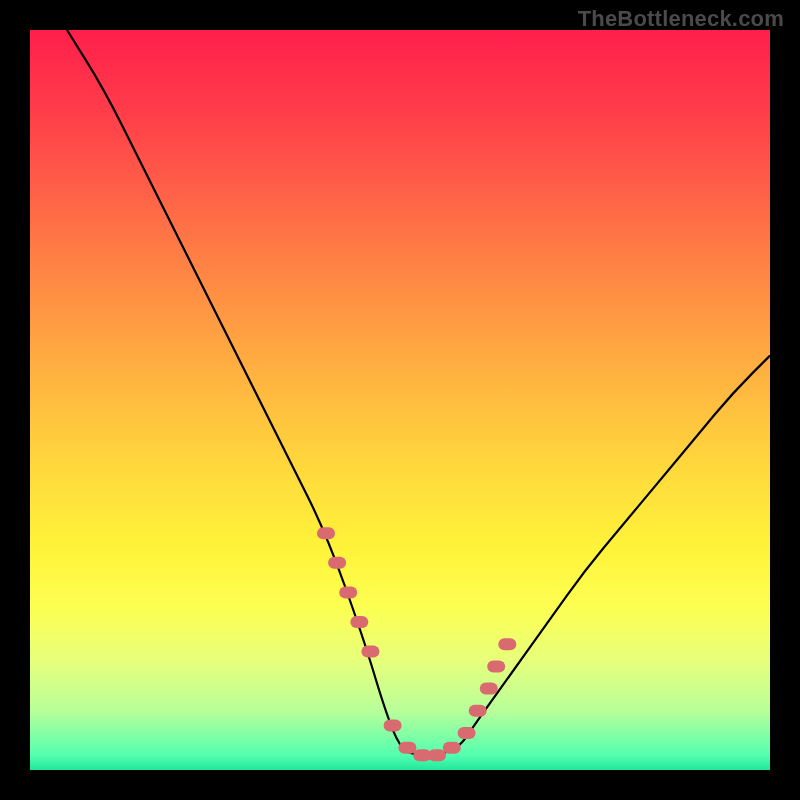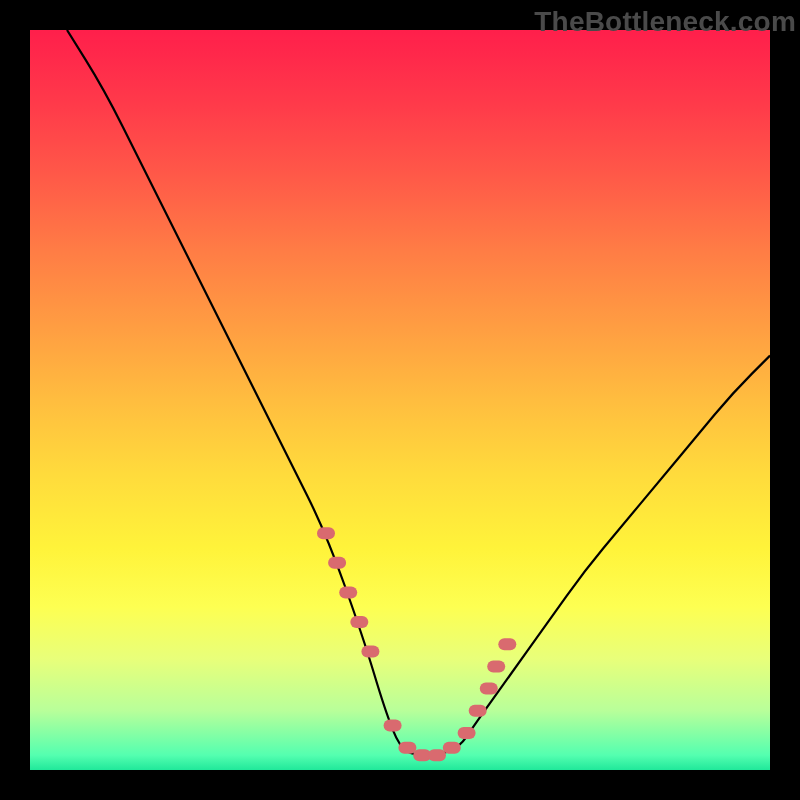--- a/index.html
+++ b/index.html
@@ -40,23 +40,23 @@
       #fdff52 78%,
       #e8ff7a 85%,
       #b8ff9a 92%,
       #54ffb0 98%,
       #20e89a 100%
     );
   }
   .watermark {
     position: absolute;
     top: 6px;
-    right: 4px;
+    right: 16px;
     color: #4a4a4a;
-    font-size: 28px;
+    font-size: 22px;
     font-weight: 600;
     letter-spacing: 0.2px;
     z-index: 10;
   }
   svg.curve {
     position: absolute;
     inset: 0;
     width: 100%;
     height: 100%;
   }

